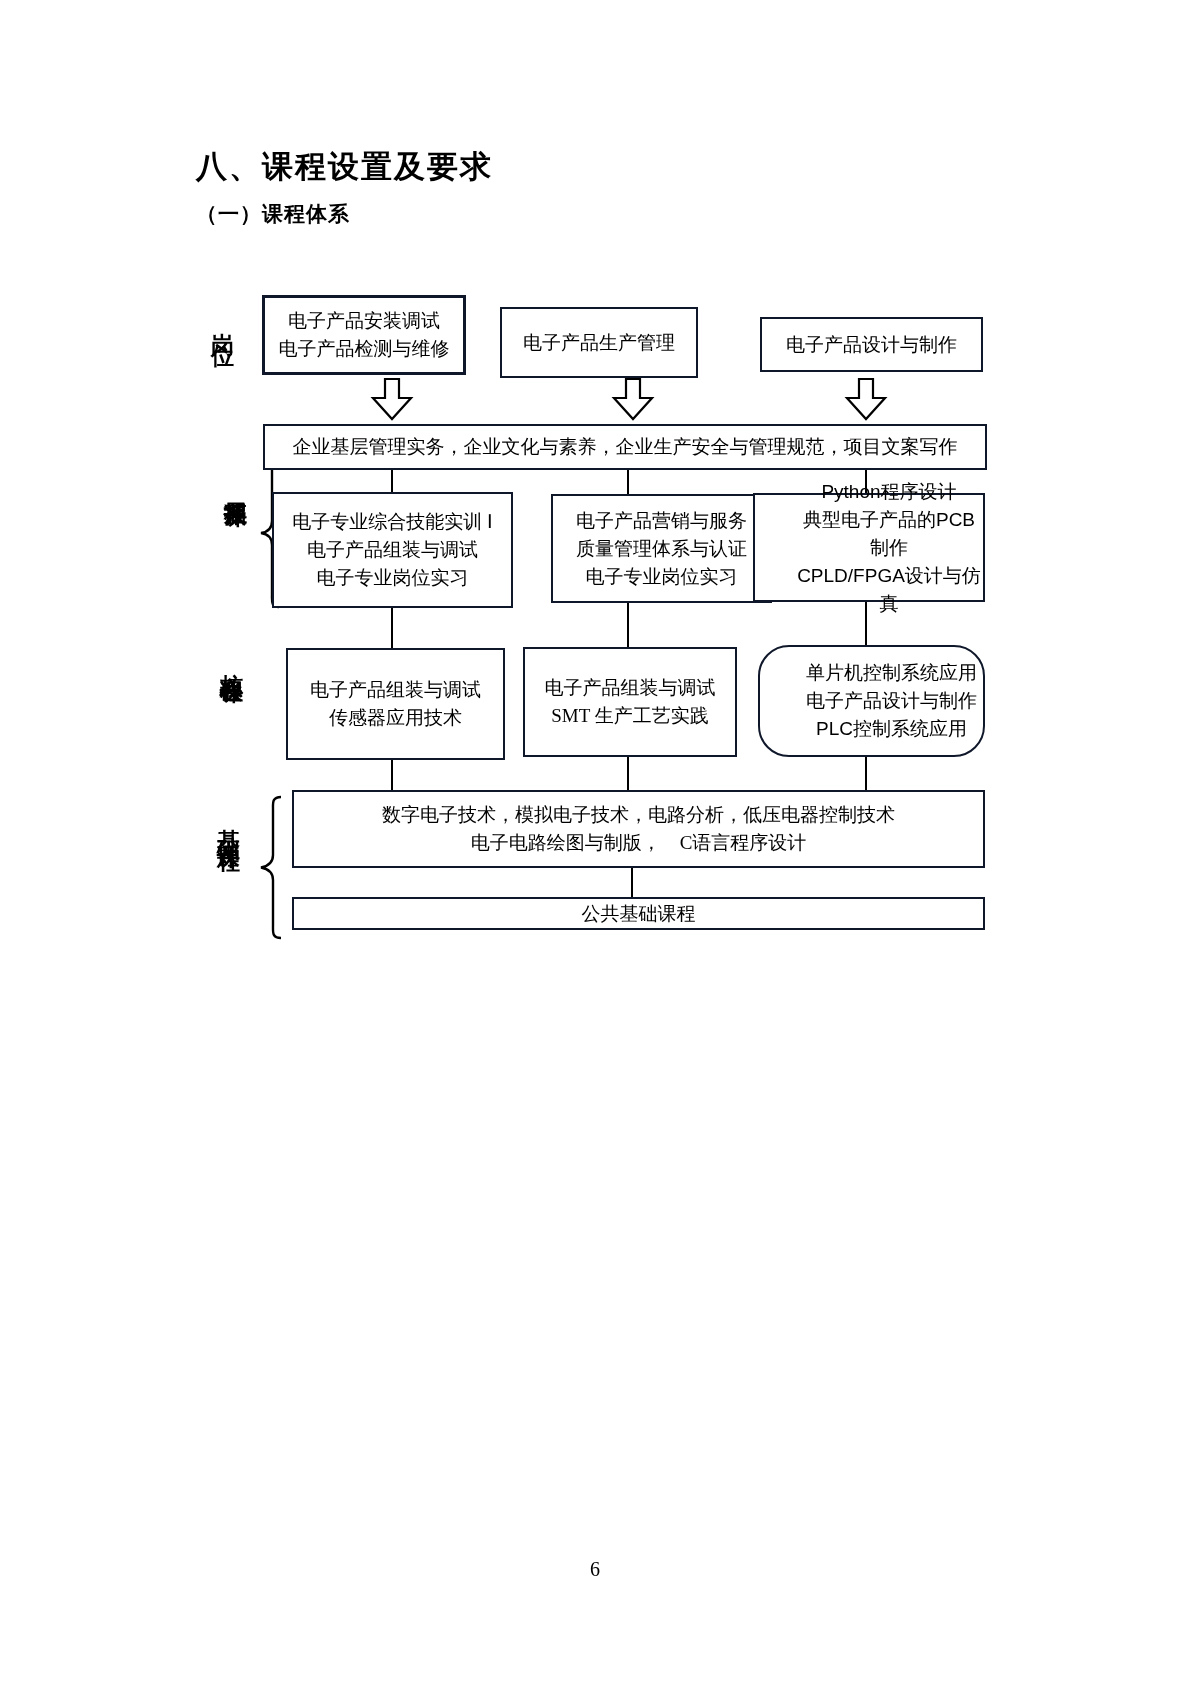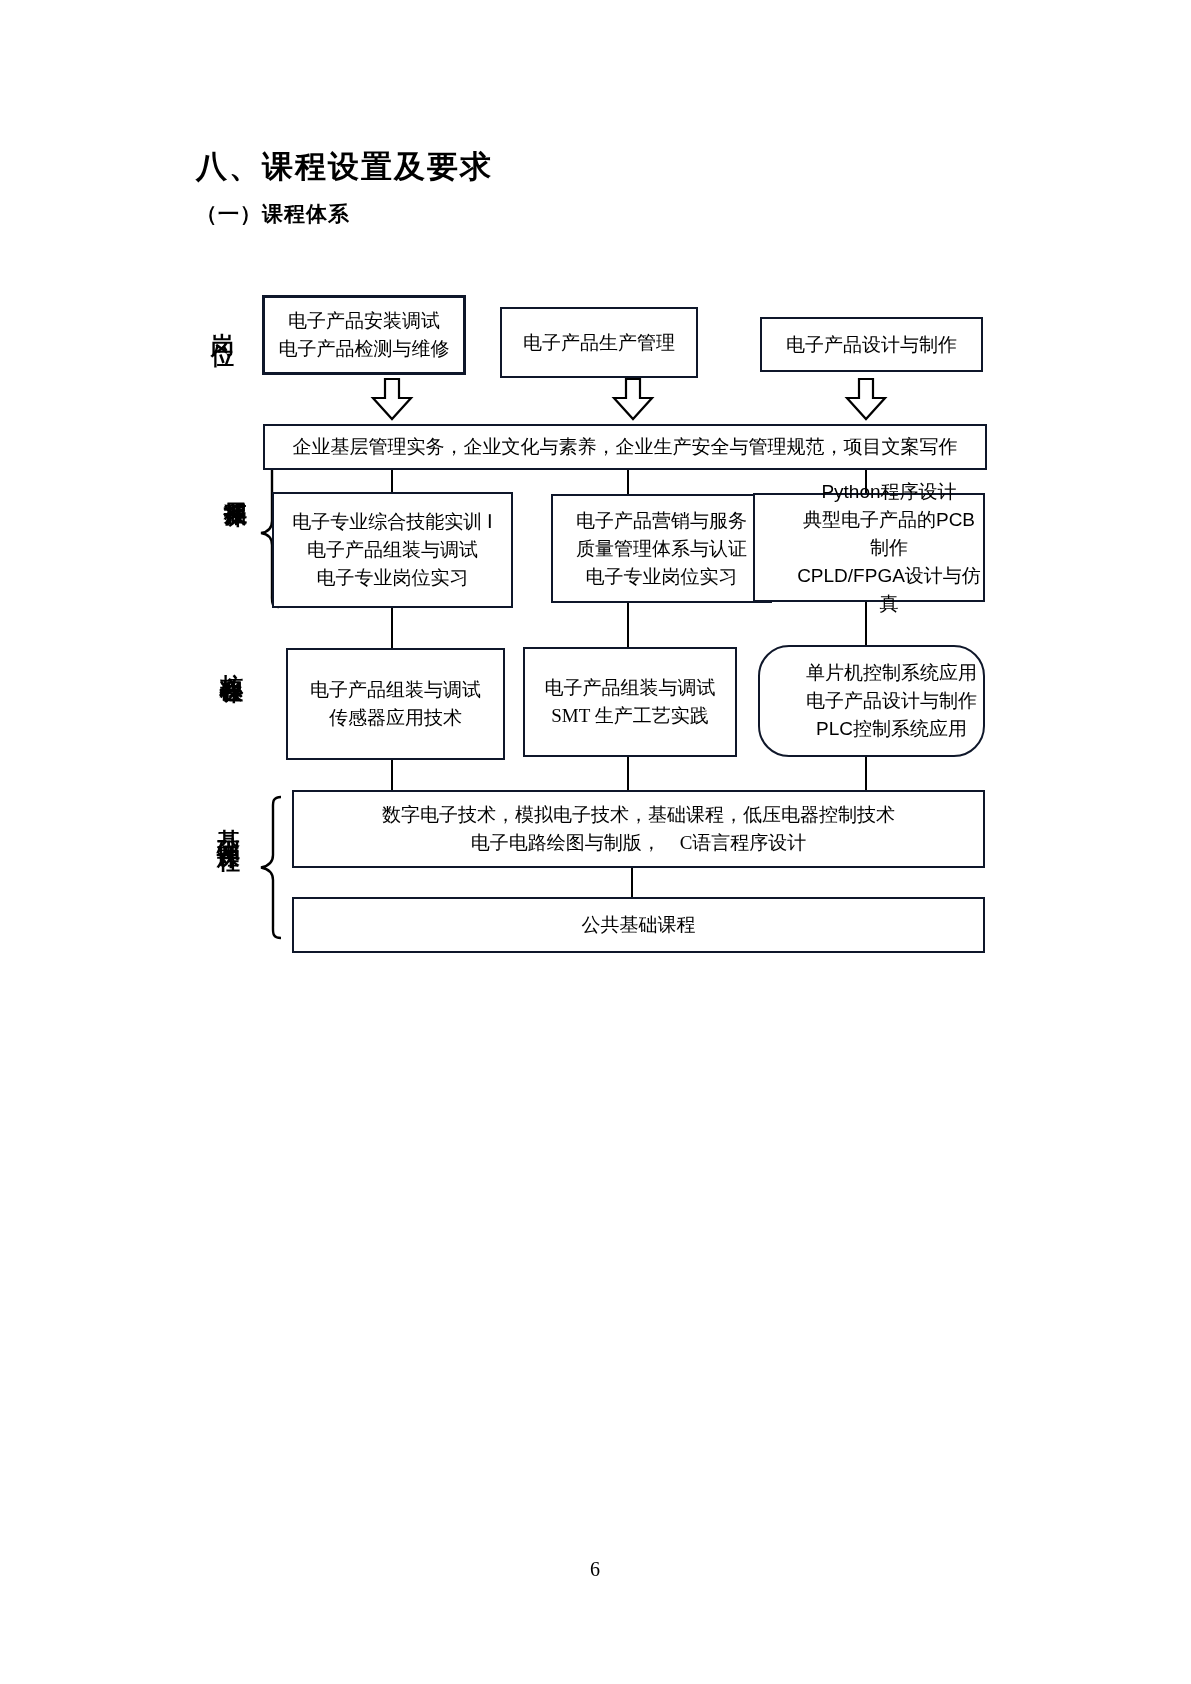--- a/index.html
+++ b/index.html
@@ -110,22 +110,22 @@
     <div class="bx" style="left:523px;top:647px;width:214px;height:110px;">电子产品组装与调试
 SMT 生产工艺实践</div>
     <div class="bx sans" style="left:758px;top:645px;width:227px;height:112px;border-radius:31px;">单片机控制系统应用
 电子产品设计与制作
 PLC控制系统应用</div>
 
     <div class="vl" style="left:391px;top:760px;height:30px;"></div>
     <div class="vl" style="left:627px;top:757px;height:33px;"></div>
     <div class="vl" style="left:865px;top:757px;height:33px;"></div>
 
-    <div class="bx" style="left:292px;top:790px;width:693px;height:78px;">数字电子技术，模拟电子技术，基础课程，低压电器控制技术
+    <div class="bx" style="left:292px;top:790px;width:693px;height:78px;">数字电子技术，模拟电子技术，电路分析，低压电器控制技术
 电子电路绘图与制版，　C语言程序设计</div>
     <div class="vl" style="left:631px;top:868px;height:29px;"></div>
-    <div class="bx" style="left:292px;top:897px;width:693px;height:56px;">公共基础课程</div>
+    <div class="bx" style="left:292px;top:897px;width:693px;height:33px;">公共基础课程</div>
 
   </div>
 
   <div class="pagenum">6</div>
 
 </div>
 
 </body></html>

